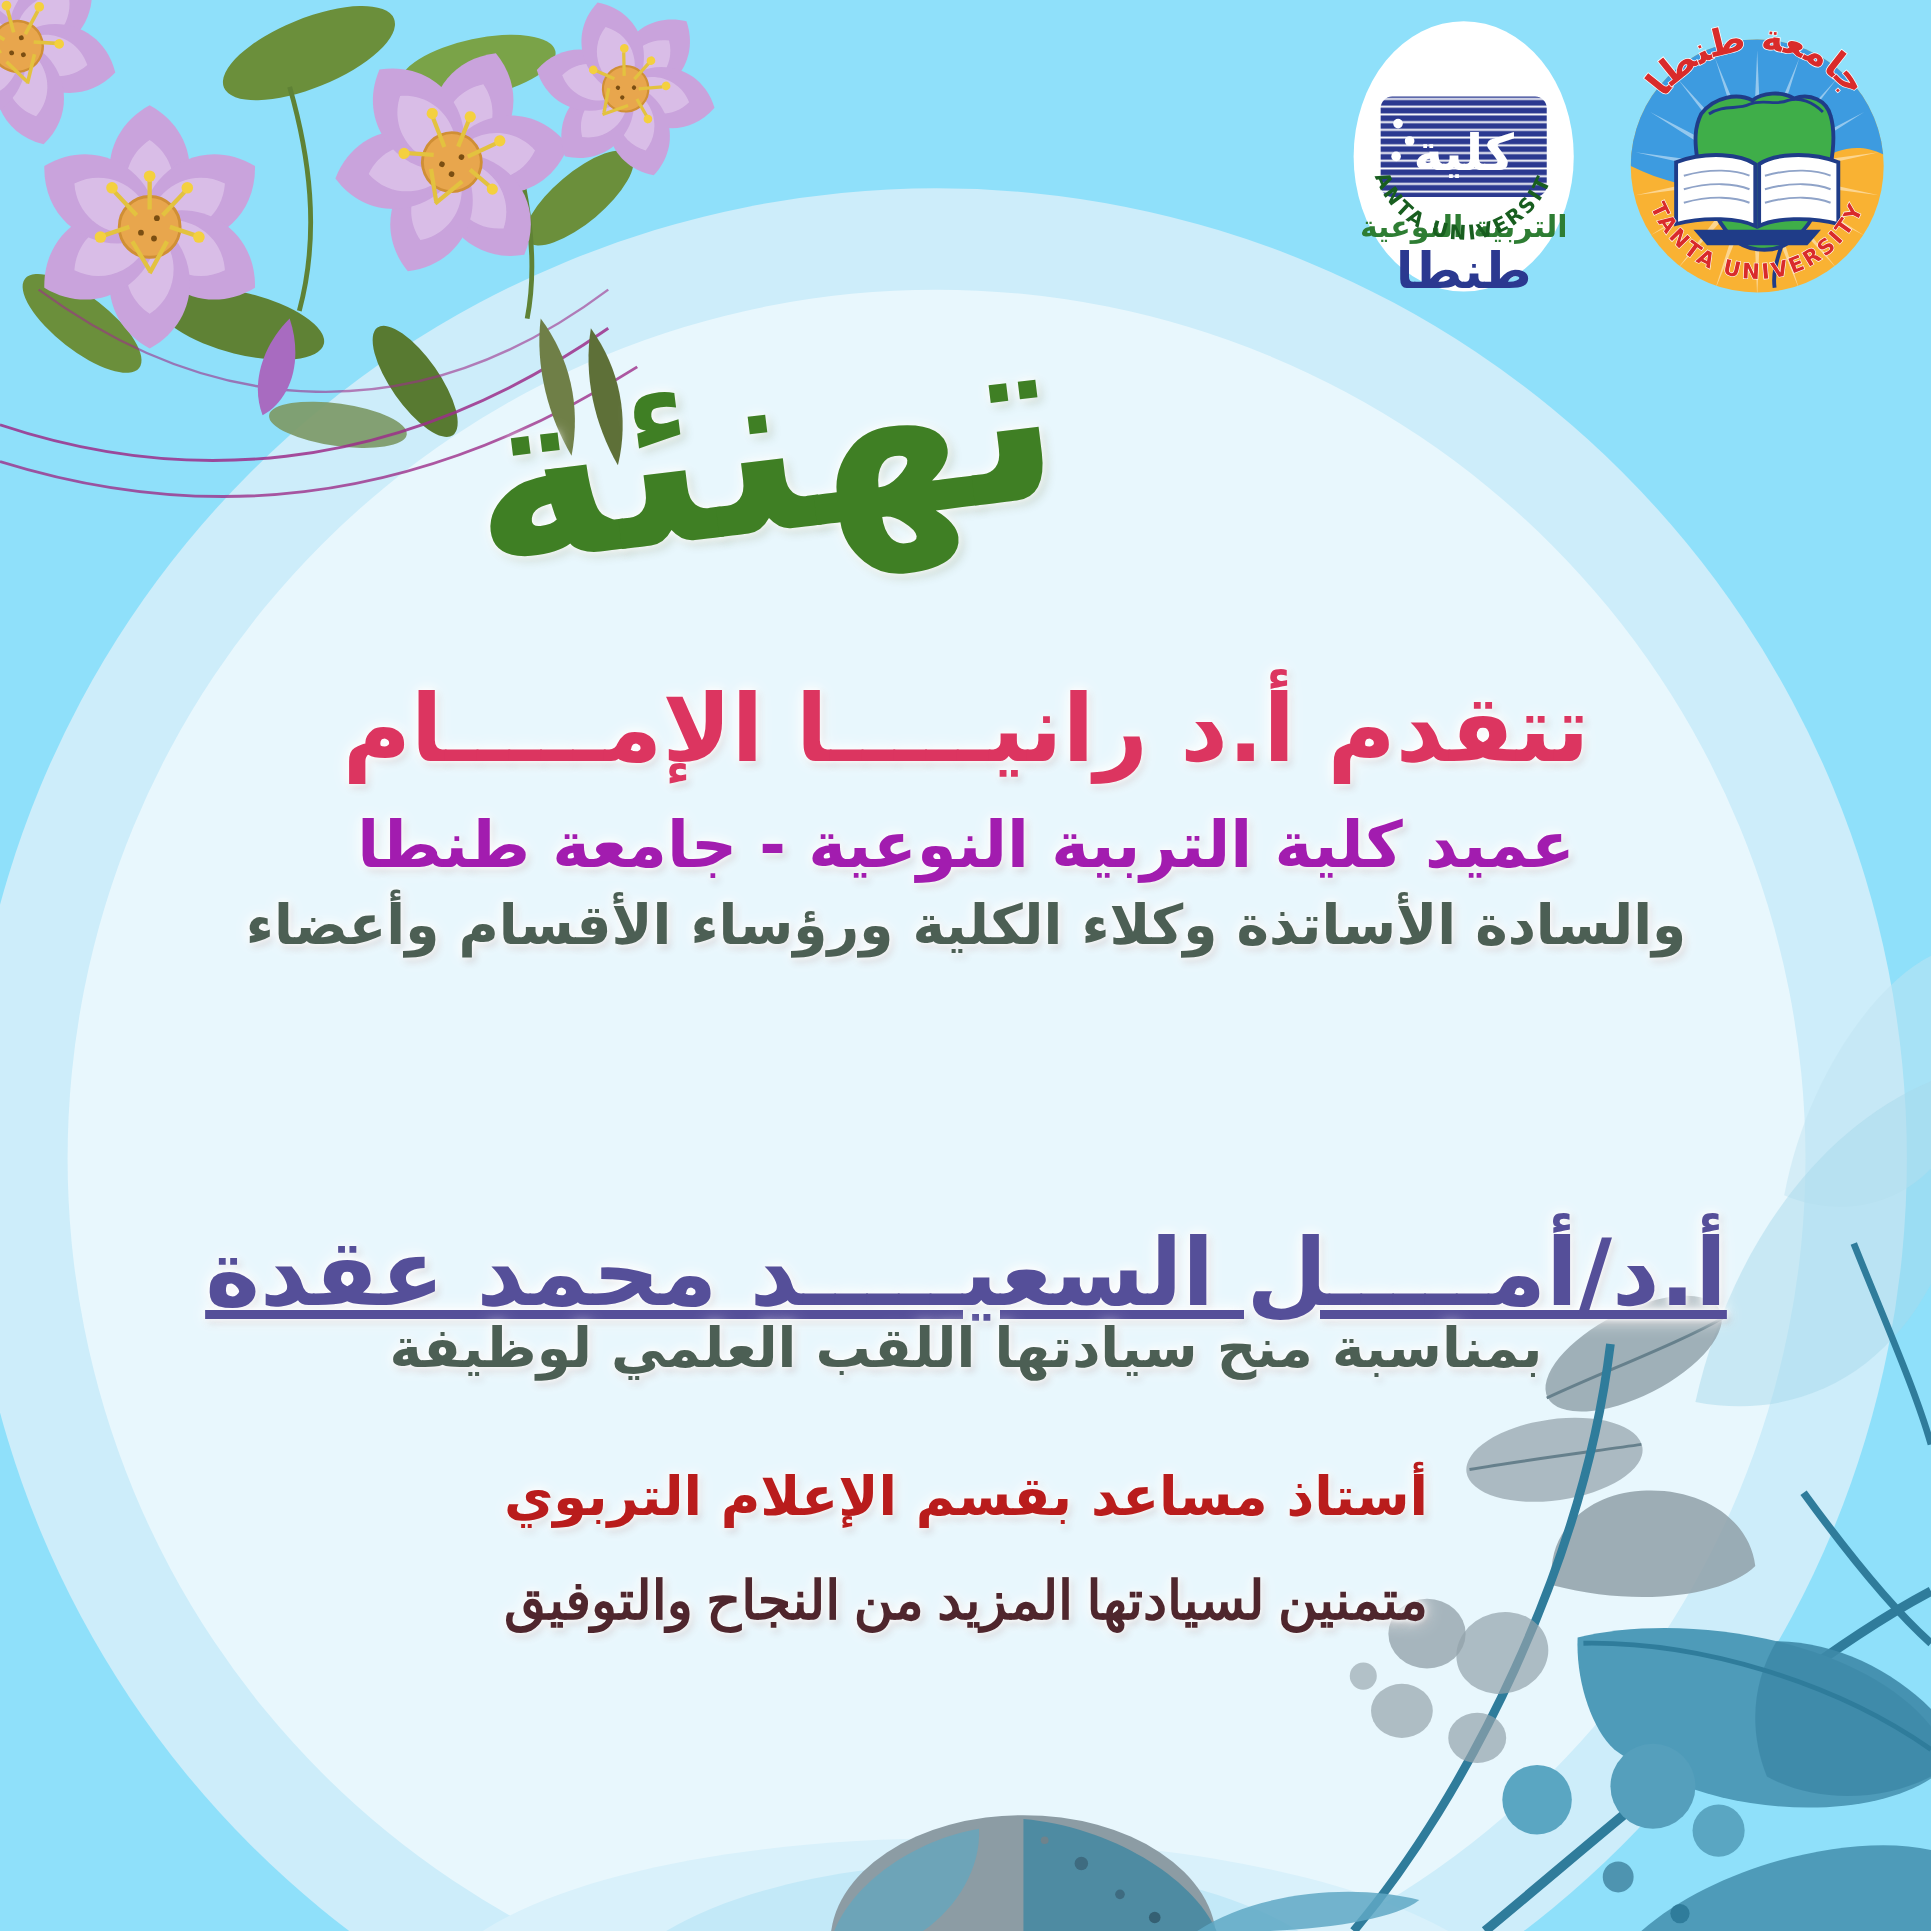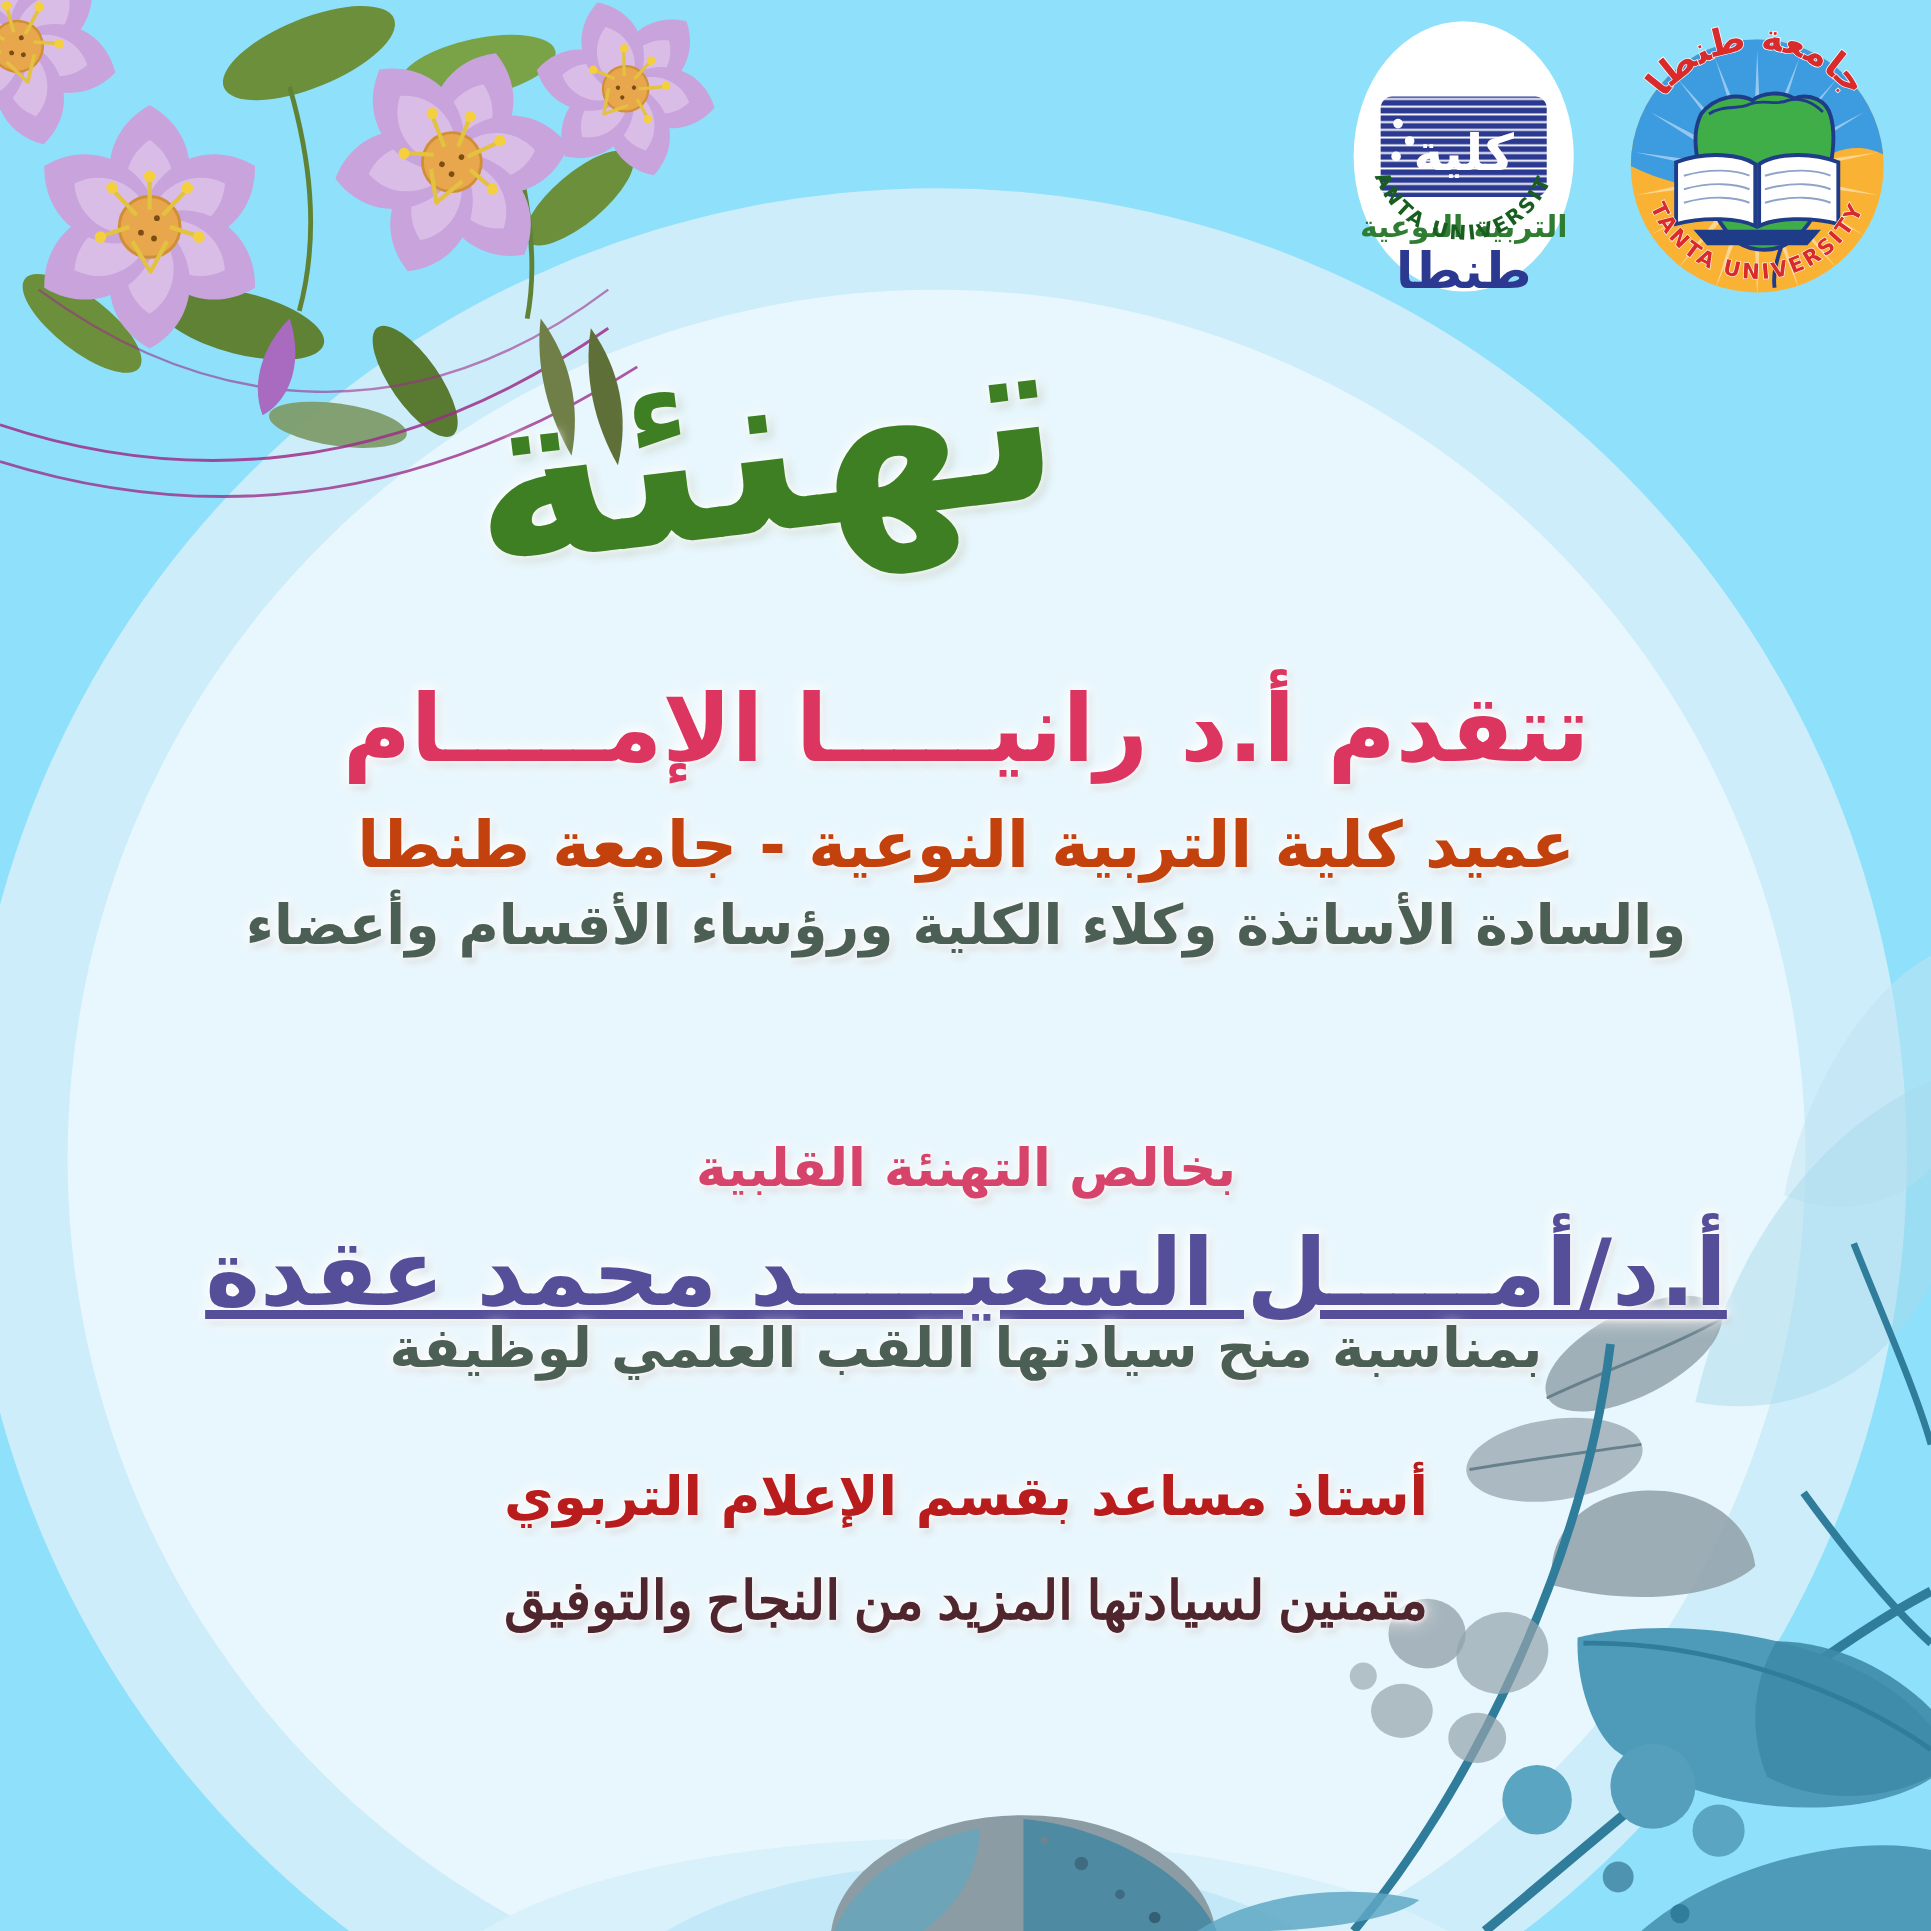--- a/index.html
+++ b/index.html
@@ -6,21 +6,21 @@
   .poster{position:relative;width:1931px;height:1931px;overflow:hidden;
     background:#8FE0FA;font-family:"DejaVu Sans",sans-serif;}
   .bg-svg{position:absolute;left:0;top:0;width:1931px;height:1931px;}
   .ln{position:absolute;left:97px;width:1738px;text-align:center;direction:rtl;
     font-weight:bold;line-height:1.15;white-space:nowrap;
     text-shadow:0 0 5.8px #fff,0 0 11.6px #fff,0 0 19.3px rgba(255,255,255,.95),2.9px 3.9px 7.7px rgba(80,50,60,.25);}
   .greeting{position:absolute;left:406px;top:307px;width:714px;text-align:center;direction:rtl;
     font-weight:bold;font-size:241px;color:#3F7F24;transform:rotate(-7deg);white-space:nowrap;
     text-shadow:0 0 7.7px #fff,0 0 15.4px rgba(255,255,255,.95),3.9px 4.8px 9.7px rgba(60,90,40,.25);}
   .presenter{top:676px;font-size:93px;color:#DC3560;}
-  .dean{top:809px;font-size:64px;color:#c2410c;}
+  .dean{top:809px;font-size:64px;color:#a21caf;}
   .staff1{top:894px;font-size:55px;color:#4C5F54;}
   .staff2{top:1035px;font-size:55px;color:#4C5F54;}
   .congrats{top:1139px;font-size:52px;color:#D6436B;}
   .honoree{top:1220px;font-size:93px;color:#554F99;text-decoration:underline;}
   .occasion{top:1317px;font-size:55px;color:#4C5F54;}
   .position{top:1466px;font-size:54px;color:#b91c1c;}
   .wishes{top:1570px;font-size:54px;color:#4F262D;font-family:Liberation Serif, serif;}
 </style>
 </head>
 <body>
@@ -196,19 +196,18 @@
     <text font-size="22" font-weight="bold" fill="#D92B2B" letter-spacing="3" stroke="#ffffff" stroke-width="1.2" paint-order="stroke" font-family="DejaVu Sans, sans-serif">
       <textPath href="#uniBot" startOffset="50%" text-anchor="middle">TANTA UNIVERSITY</textPath>
     </text>
   </g>
 </svg>
 
   <div class="greeting">تهنئة</div>
   <div class="ln presenter">تتقدم أ.د رانيـــــا الإمـــــام</div>
   <div class="ln dean">عميد كلية التربية النوعية - جامعة طنطا</div>
   <div class="ln staff1">والسادة الأساتذة وكلاء الكلية ورؤساء الأقسام وأعضاء</div>
-  <div class="ln congrats">بخالص التهنئة القلبية</div>
   <div class="ln honoree">أ.د/أمـــــل السعيـــــد محمد عقدة</div>
   <div class="ln occasion">بمناسبة منح سيادتها اللقب العلمي لوظيفة</div>
   <div class="ln position">أستاذ مساعد بقسم الإعلام التربوي</div>
   <div class="ln wishes">متمنين لسيادتها المزيد من النجاح والتوفيق</div>
 </div>
 
 
 </body></html>

